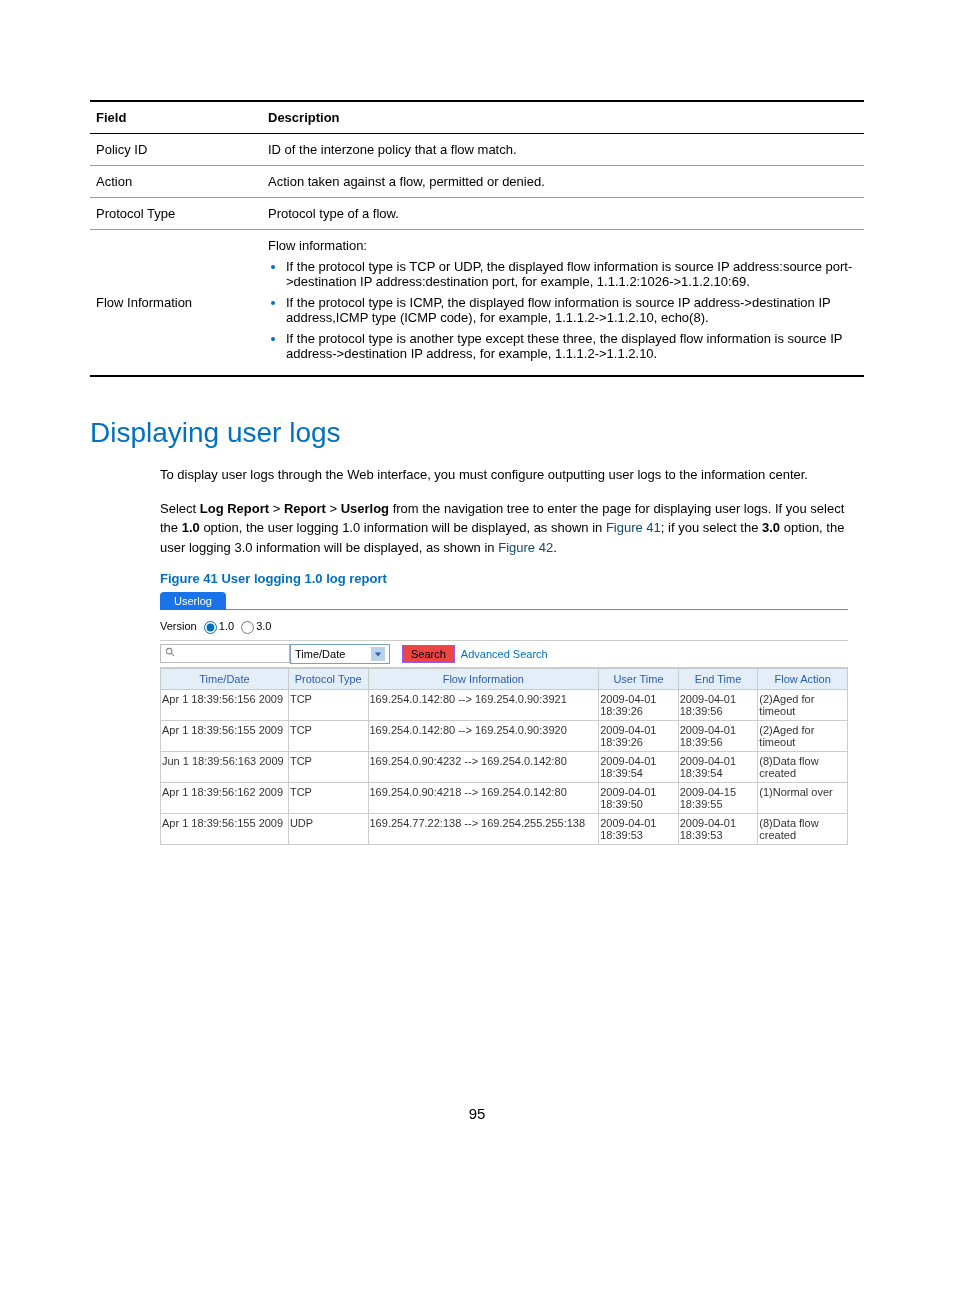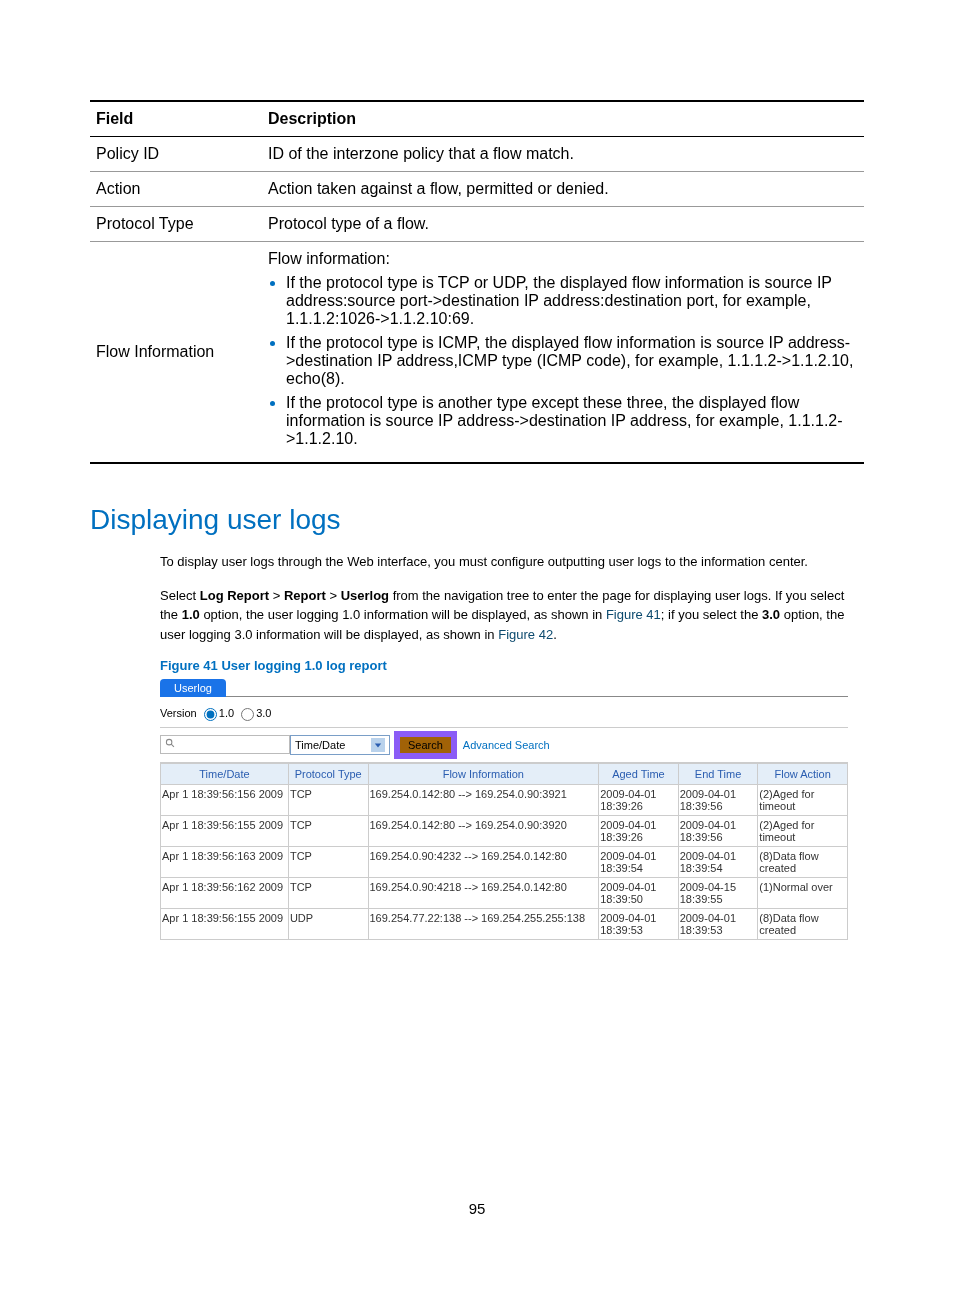--- a/index.html
+++ b/index.html
@@ -10,21 +10,21 @@
     color: #000;
     background: #fff;
     width: 954px;
   }
   .page {
     padding: 100px 90px 60px 90px;
   }
   .doc-table {
     width: 100%;
     border-collapse: collapse;
-    font-size: 16px;
+    font-size: 13px;
   }
   .doc-table thead tr {
     border-top: 2px solid #000;
     border-bottom: 1.5px solid #000;
   }
   .doc-table th {
     text-align: left;
     font-weight: bold;
     padding: 8px 6px;
   }
@@ -112,24 +112,24 @@
     align-items: center;
     background: #fff;
   }
   .select-arrow {
     width: 14px; height: 14px;
     background: #b9d2ec;
     display: flex; align-items: center; justify-content: center;
   }
   .select-arrow svg { width: 8px; height: 8px; }
   .btn-search {
-    border: 6px solid #8b5cf6;
+    border: 1px solid #8b5cf6;
     padding: 2px 8px;
-    margin-left: 4px;
-    background: #a16207;
+    margin-left: 12px;
+    background: #ef4444;
   }
   .adv-search {
     color: #0070c0;
     margin-left: 6px;
   }
   .log-table {
     width: 100%;
     border-collapse: collapse;
     font-size: 11px;
   }
@@ -232,21 +232,21 @@
       <span class="btn-search">Search</span>
       <span class="adv-search">Advanced Search</span>
     </div>
 
     <table class="log-table">
       <thead>
         <tr>
           <th class="c-time">Time/Date</th>
           <th class="c-proto">Protocol Type</th>
           <th class="c-flow">Flow Information</th>
-          <th class="c-start">Aged Time</th>
+          <th class="c-start">User Time</th>
           <th class="c-end">End Time</th>
           <th class="c-action">Flow Action</th>
         </tr>
       </thead>
       <tbody id="log-rows">
           <tr>
             <td>Apr 1 18:39:56:156 2009</td>
             <td>TCP</td>
             <td>169.254.0.142:80 --&gt; 169.254.0.90:3921</td>
             <td>2009-04-01 18:39:26</td>
@@ -255,21 +255,21 @@
           </tr>
           <tr>
             <td>Apr 1 18:39:56:155 2009</td>
             <td>TCP</td>
             <td>169.254.0.142:80 --&gt; 169.254.0.90:3920</td>
             <td>2009-04-01 18:39:26</td>
             <td>2009-04-01 18:39:56</td>
             <td>(2)Aged for timeout</td>
           </tr>
           <tr>
-            <td>Apr 1 18:39:56:163 2009</td>
+            <td>Jun 1 18:39:56:163 2009</td>
             <td>TCP</td>
             <td>169.254.0.90:4232 --&gt; 169.254.0.142:80</td>
             <td>2009-04-01 18:39:54</td>
             <td>2009-04-01 18:39:54</td>
             <td>(8)Data flow created</td>
           </tr>
           <tr>
             <td>Apr 1 18:39:56:162 2009</td>
             <td>TCP</td>
             <td>169.254.0.90:4218 --&gt; 169.254.0.142:80</td>

